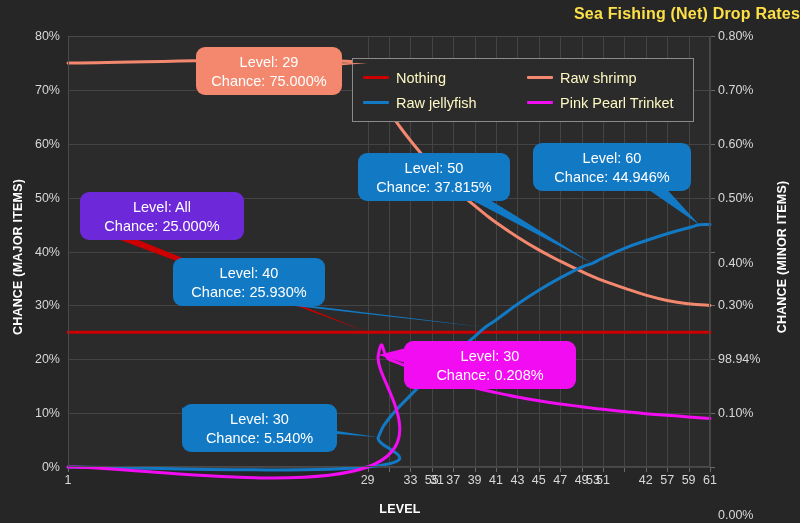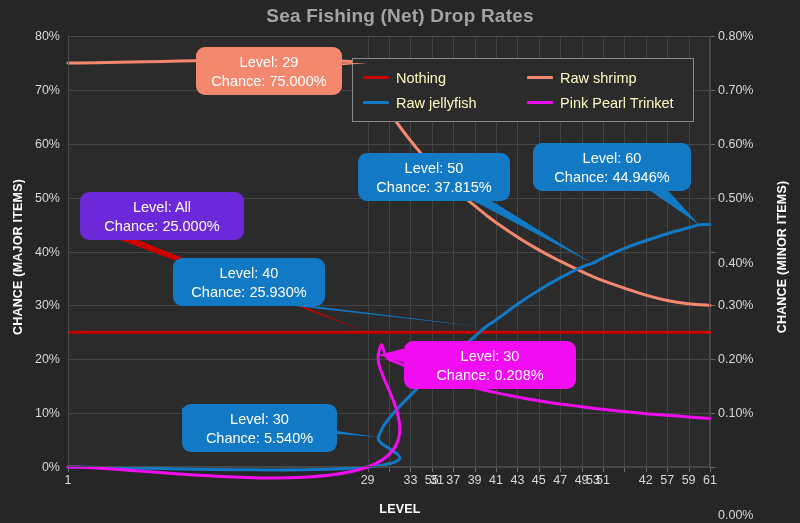--- a/index.html
+++ b/index.html
@@ -7,23 +7,23 @@
     width:800px;height:523px;overflow:hidden;
     background:#262626;
     font-family:"Liberation Sans", sans-serif;
     color:#e8e8e8;
   }
   #chart-root{position:relative;width:800px;height:523px;}
 
   
   .chart-title{
     position:absolute;left:0;top:5px;width:800px;
-    text-align:center;
-    font-size:19px;font-weight:bold;letter-spacing:.2px;
-    color:#a3a3a3;
+    text-align:right;
+    font-size:16px;font-weight:bold;letter-spacing:.2px;
+    color:#fde047;
   }
 
   
   .axis-title{
     position:absolute;
     font-size:12.5px;font-weight:bold;color:#ffffff;
     letter-spacing:.2px;white-space:nowrap;
   }
   .y-left-title{
     left:-92px;top:250px;width:220px;text-align:center;
@@ -104,21 +104,21 @@
       <div class="ytl" style="top: 197.625px;">50%</div>
       <div class="ytl" style="top: 143.75px;">60%</div>
       <div class="ytl" style="top: 89.875px;">70%</div>
       <div class="ytl" style="top: 36px;">80%</div>
     </div>
   <div id="ytick-right-layer">
       <div class="ytr" style="top: 467px; margin-top: 48px;">0.00%</div>
       <div class="tickmark" style="left: 710px; top: 467px; width: 5px; height: 1px;"></div>
       <div class="ytr" style="top: 413.125px;">0.10%</div>
       <div class="tickmark" style="left: 710px; top: 413.125px; width: 5px; height: 1px;"></div>
-      <div class="ytr" style="top: 359.25px;">0.20%</div>
+      <div class="ytr" style="top: 359.25px;">98.94%</div>
       <div class="tickmark" style="left: 710px; top: 359.25px; width: 5px; height: 1px;"></div>
       <div class="ytr" style="top: 305.375px;">0.30%</div>
       <div class="tickmark" style="left: 710px; top: 305.375px; width: 5px; height: 1px;"></div>
       <div class="ytr" style="top: 263px;">0.40%</div>
       <div class="tickmark" style="left: 710px; top: 251.5px; width: 5px; height: 1px;"></div>
       <div class="ytr" style="top: 197.625px;">0.50%</div>
       <div class="tickmark" style="left: 710px; top: 197.625px; width: 5px; height: 1px;"></div>
       <div class="ytr" style="top: 143.75px;">0.60%</div>
       <div class="tickmark" style="left: 710px; top: 143.75px; width: 5px; height: 1px;"></div>
       <div class="ytr" style="top: 89.875px;">0.70%</div>

